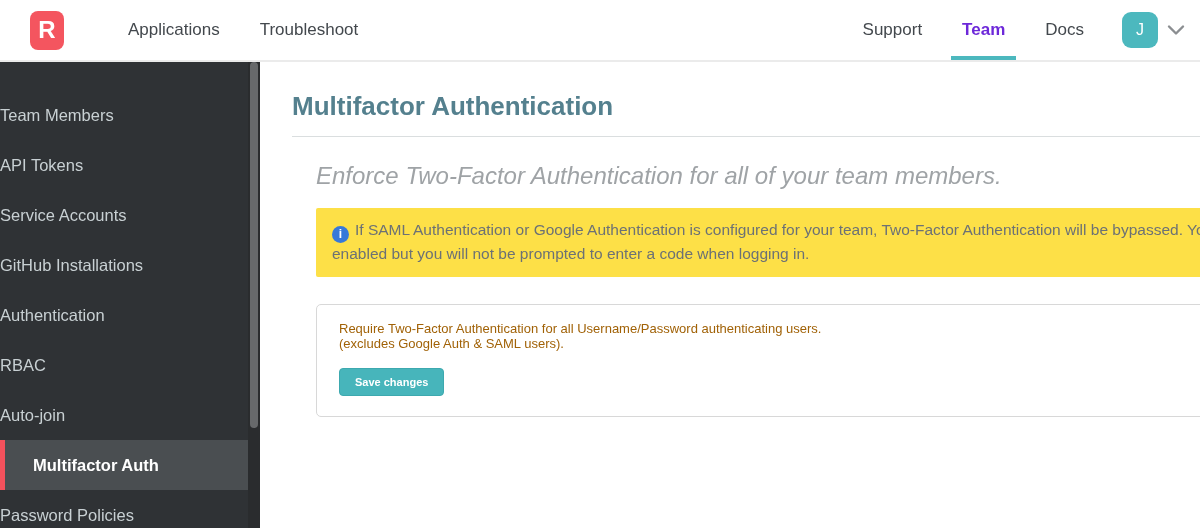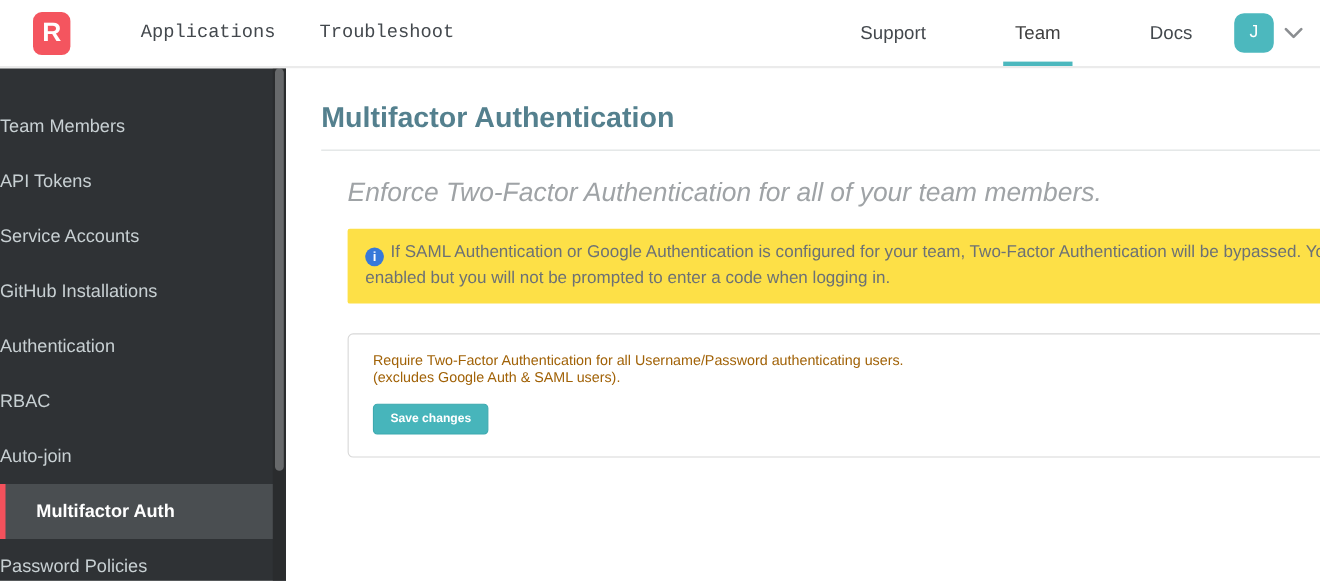--- a/index.html
+++ b/index.html
@@ -22,33 +22,33 @@
   }
   .logo {
     width: 34px; height: 39px;
     background: #f4555f;
     border-radius: 8px;
     color: #ffffff;
     font-weight: bold; font-size: 24px;
     display: flex; align-items: center; justify-content: center;
     flex: 0 0 auto;
   }
-  .nav-left { display: flex; align-items: flex-start; height: 60px; margin-left: 44px; font-family: Liberation Mono, monospace; }
-  .nav-right { display: flex; align-items: stretch; height: 60px; margin-left: auto; gap: 41px; }
+  .nav-left { display: flex; align-items: flex-start; height: 60px; margin-left: 44px; }
+  .nav-right { display: flex; align-items: stretch; height: 60px; margin-left: auto; }
   .nav-link {
     display: flex; align-items: center;
     height: 60px;
     margin: 0 20px;
     font-size: 17px;
     color: #43484d;
     cursor: pointer;
     position: relative;
     white-space: nowrap;
   }
-  .nav-link.active { color: #404040; font-weight: normal; }
+  .nav-link.active { color: #6d28d9; font-weight: bold; }
   .nav-link.active::after {
     content: "";
     position: absolute;
     left: -11px; right: -11px; bottom: 0;
     height: 4px;
     background: #4cb8be;
   }
   .user-area { display: flex; align-items: center; margin-left: 18px; }
   .avatar {
     width: 36px; height: 36px;

